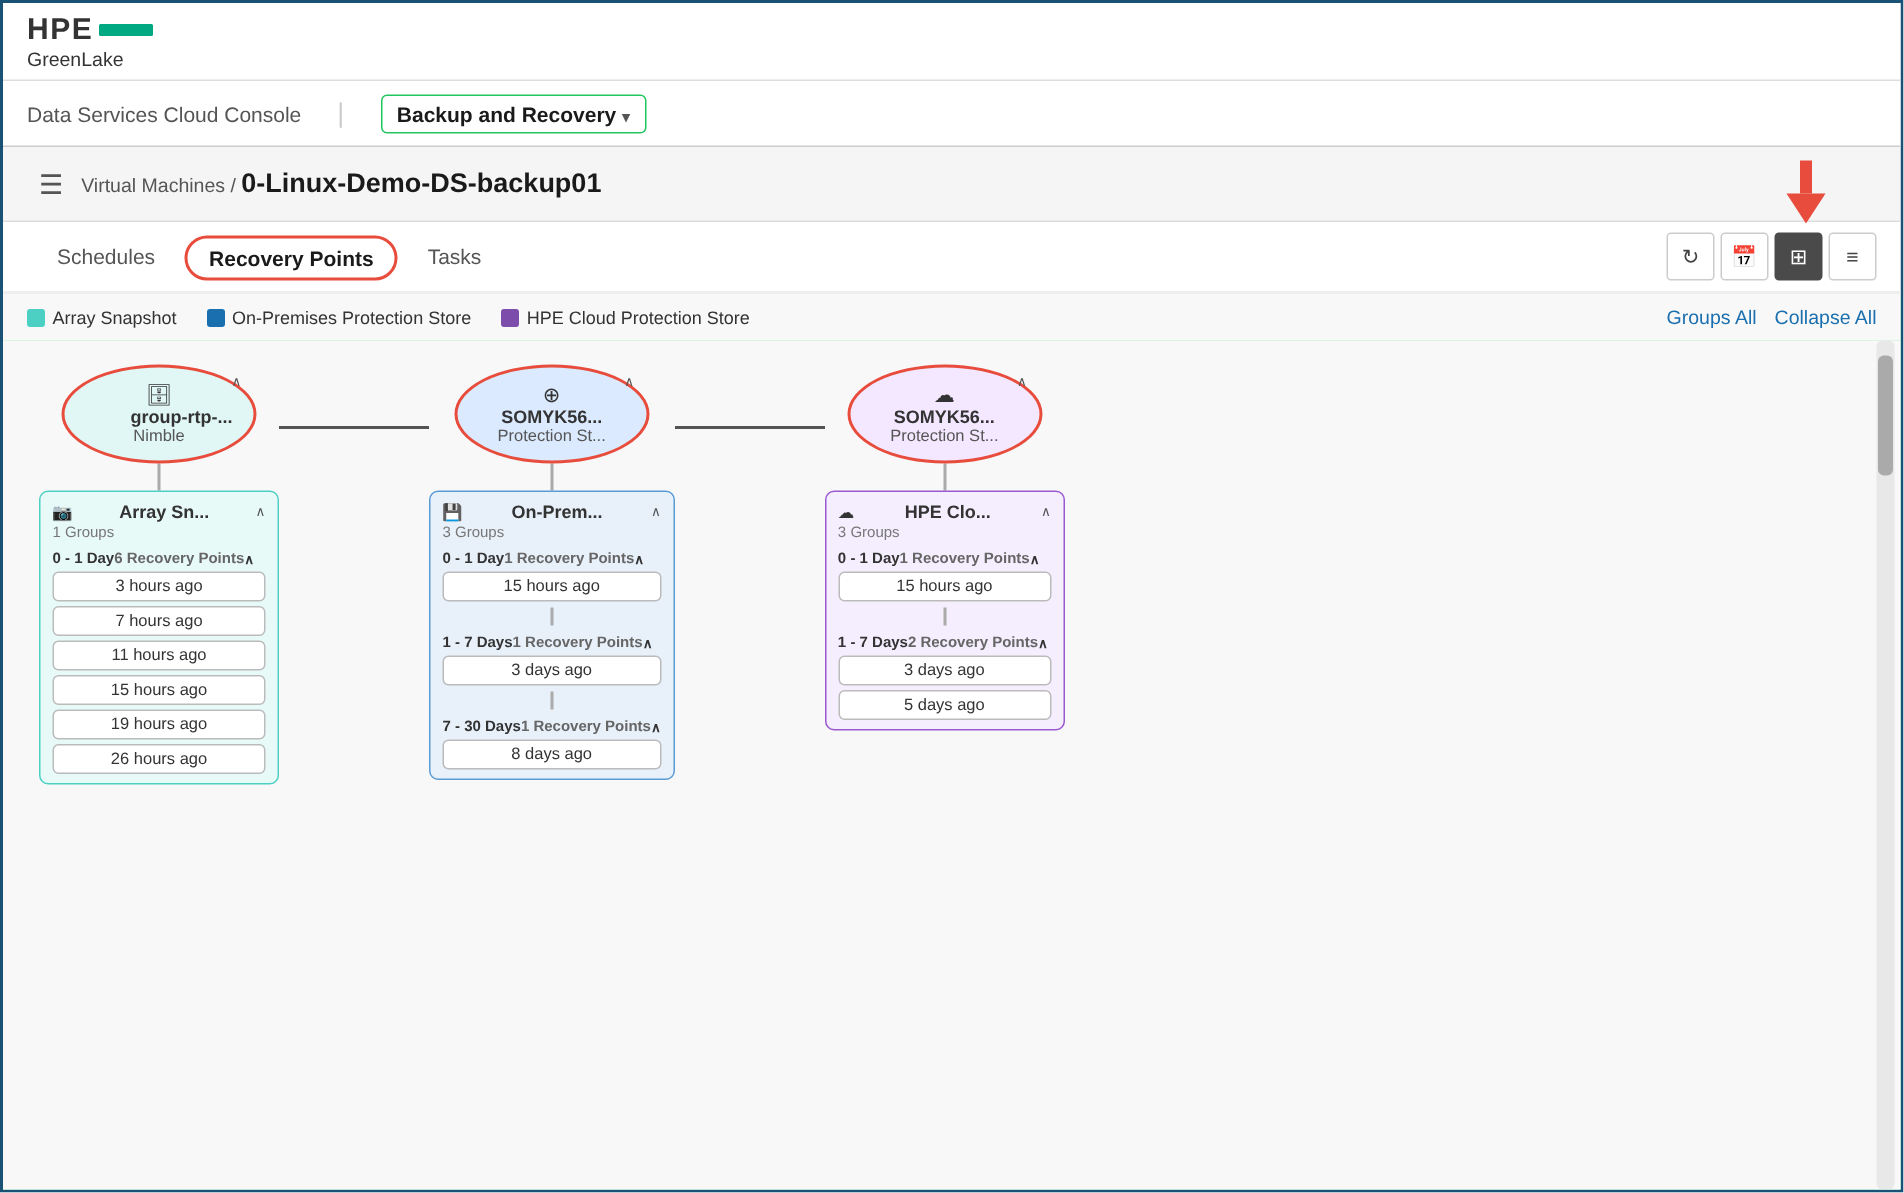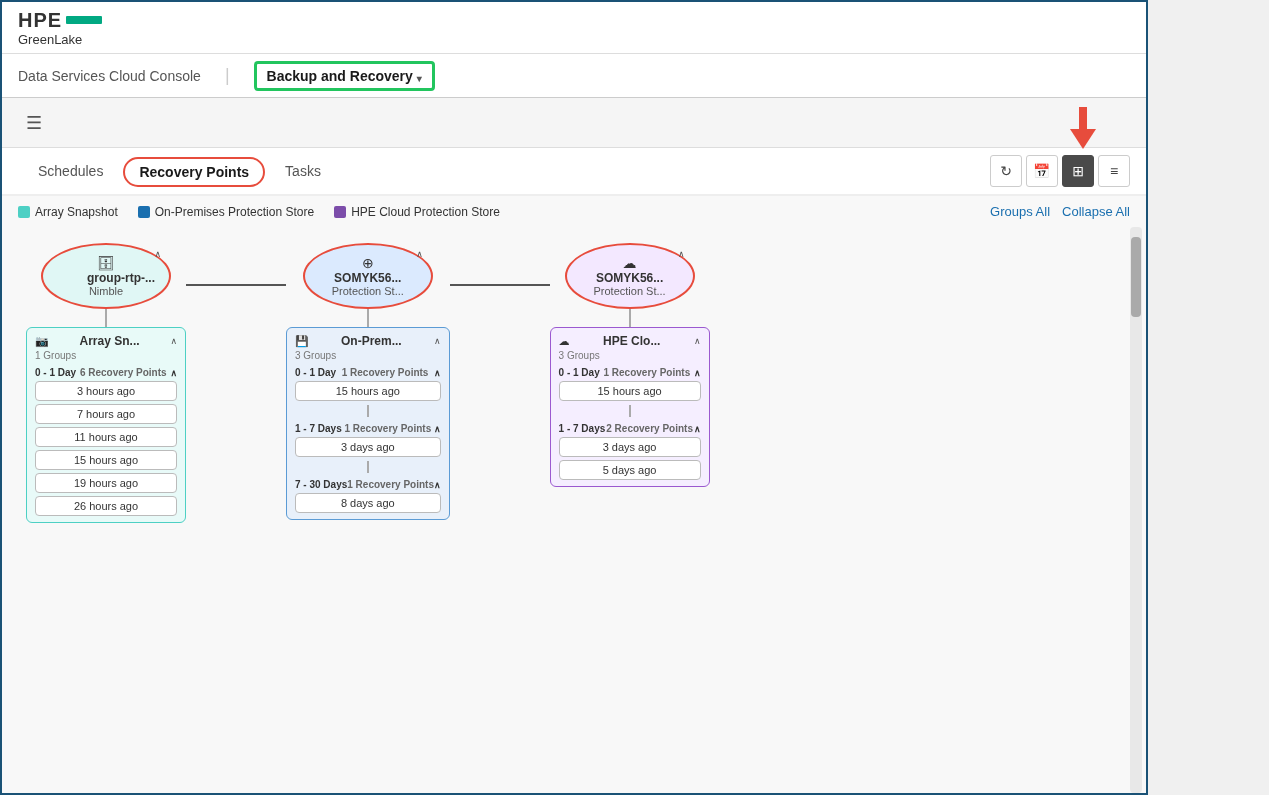--- a/index.html
+++ b/index.html
@@ -1,28 +1,28 @@
 <!DOCTYPE html>
 <html><head>
   <meta charset="utf-8">
   <style>
     * { box-sizing: border-box; margin: 0; padding: 0; }
     body { font-family: Arial, Helvetica, sans-serif; background: #f0f0f0; font-size: 13px; color: #333; }
 
-    .outer-frame { border: 2px solid #1a5276; background: white; width: 1148px; min-height: 795px; display: flex; flex-direction: column; }
+    .outer-frame { border: 2px solid #1a5276; background: white; width: 1269px; min-height: 795px; display: flex; flex-direction: column; }
 
     
     .top-header { background: white; border-bottom: 1px solid #ddd; padding: 8px 16px; display: flex; align-items: center; gap: 12px; height: 52px; }
     .hpe-logo { display: flex; flex-direction: column; align-items: flex-start; }
 
     
     .nav-bar { background: white; border-bottom: 1px solid #ccc; padding: 0 16px; display: flex; align-items: center; height: 44px; gap: 20px; }
     .nav-app-name { font-size: 14px; color: #555; }
     .nav-separator { color: #ccc; font-size: 18px; margin: 0 4px; }
-    .nav-dropdown { display: flex; align-items: flex-end; gap: 4px; font-size: 14px; font-weight: 600; color: #1a1a1a; cursor: pointer; border: 3px solid #22c55e; border-radius: 4px; padding: 4px 10px; }
+    .nav-dropdown { display: flex; align-items: flex-end; gap: 4px; font-size: 14px; font-weight: 600; color: #1a1a1a; cursor: pointer; border: 1px solid #22c55e; border-radius: 4px; padding: 4px 10px; }
     .nav-dropdown .chevron { font-size: 10px; color: #555; }
 
     
     .page-header { background: #f5f5f5; border-bottom: 1px solid #ddd; padding: 10px 24px; display: flex; align-items: center; gap: 12px; height: 50px; }
     .hamburger { font-size: 18px; color: #555; cursor: pointer; }
     .breadcrumb { font-size: 13px; color: #555; }
     .breadcrumb .current { font-size: 18px; font-weight: bold; color: #1a1a1a; }
 
     
     .tabs-bar { background: white; border-bottom: 2px solid #eee; padding: 0 16px; display: flex; align-items: center; height: 48px; gap: 0; }
@@ -51,21 +51,21 @@
     .sub-card.teal { background: #e8faf8; border: 1.5px solid #4dd0c4; }
     .sub-card.blue { background: #e8f0fa; border: 1.5px solid #5b9bd5; }
     .sub-card.purple { background: #f5eeff; border: 1.5px solid #9b59d0; }
     .sub-card-header { display: flex; align-items: center; gap: 4px; justify-content: space-between; margin-bottom: 2px; }
     .sub-card-title { font-weight: 700; font-size: 12px; }
     .sub-card-groups { font-size: 10px; color: #777; }
     .sub-card-expand { font-size: 9px; color: #555; cursor: pointer; }
 
     
     .rec-group { margin-top: 6px; }
-    .rec-group-header { font-size: 10px; font-weight: 700; color: #333; display: flex; justify-content: space-between; align-items: center; }
+    .rec-group-header { font-size: 10px; font-weight: 700; color: #333; display: flex; align-items: center; }
     .rec-group-count { font-size: 10px; color: #666; }
     .rec-point-btn { border: 1px solid #bbb; background: white; border-radius: 4px; padding: 3px 10px; font-size: 11px; cursor: pointer; color: #333; margin-top: 3px; display: block; width: 100%; text-align: center; }
   </style>
 </head>
 <body>
 
 <div class="outer-frame">
 
   <div class="top-header">
     <div class="hpe-logo">
@@ -81,20 +81,25 @@
     <span class="nav-app-name">Data Services Cloud Console</span>
     <span class="nav-separator">|</span>
     <div class="nav-dropdown">
       <span>Backup and Recovery</span>
       <span class="chevron">▾</span>
     </div>
   </div>
 
   <div class="page-header">
     <span class="hamburger">☰</span>
+    <span class="breadcrumb">
+      <span>Virtual Machines</span>
+      <span>/</span>
+      <span class="current">0-Linux-Demo-DS-backup01</span>
+    </span>
   </div>
 
   <div class="tabs-bar">
     <div class="tab">
       <span>Schedules</span>
     </div>
     <div class="tab active" style="border:2px solid #e74c3c;border-radius:20px;padding:5px 14px;border-bottom:2px solid #e74c3c;color:#1a1a1a;">
       <span>Recovery Points</span>
     </div>
     <div class="tab">

